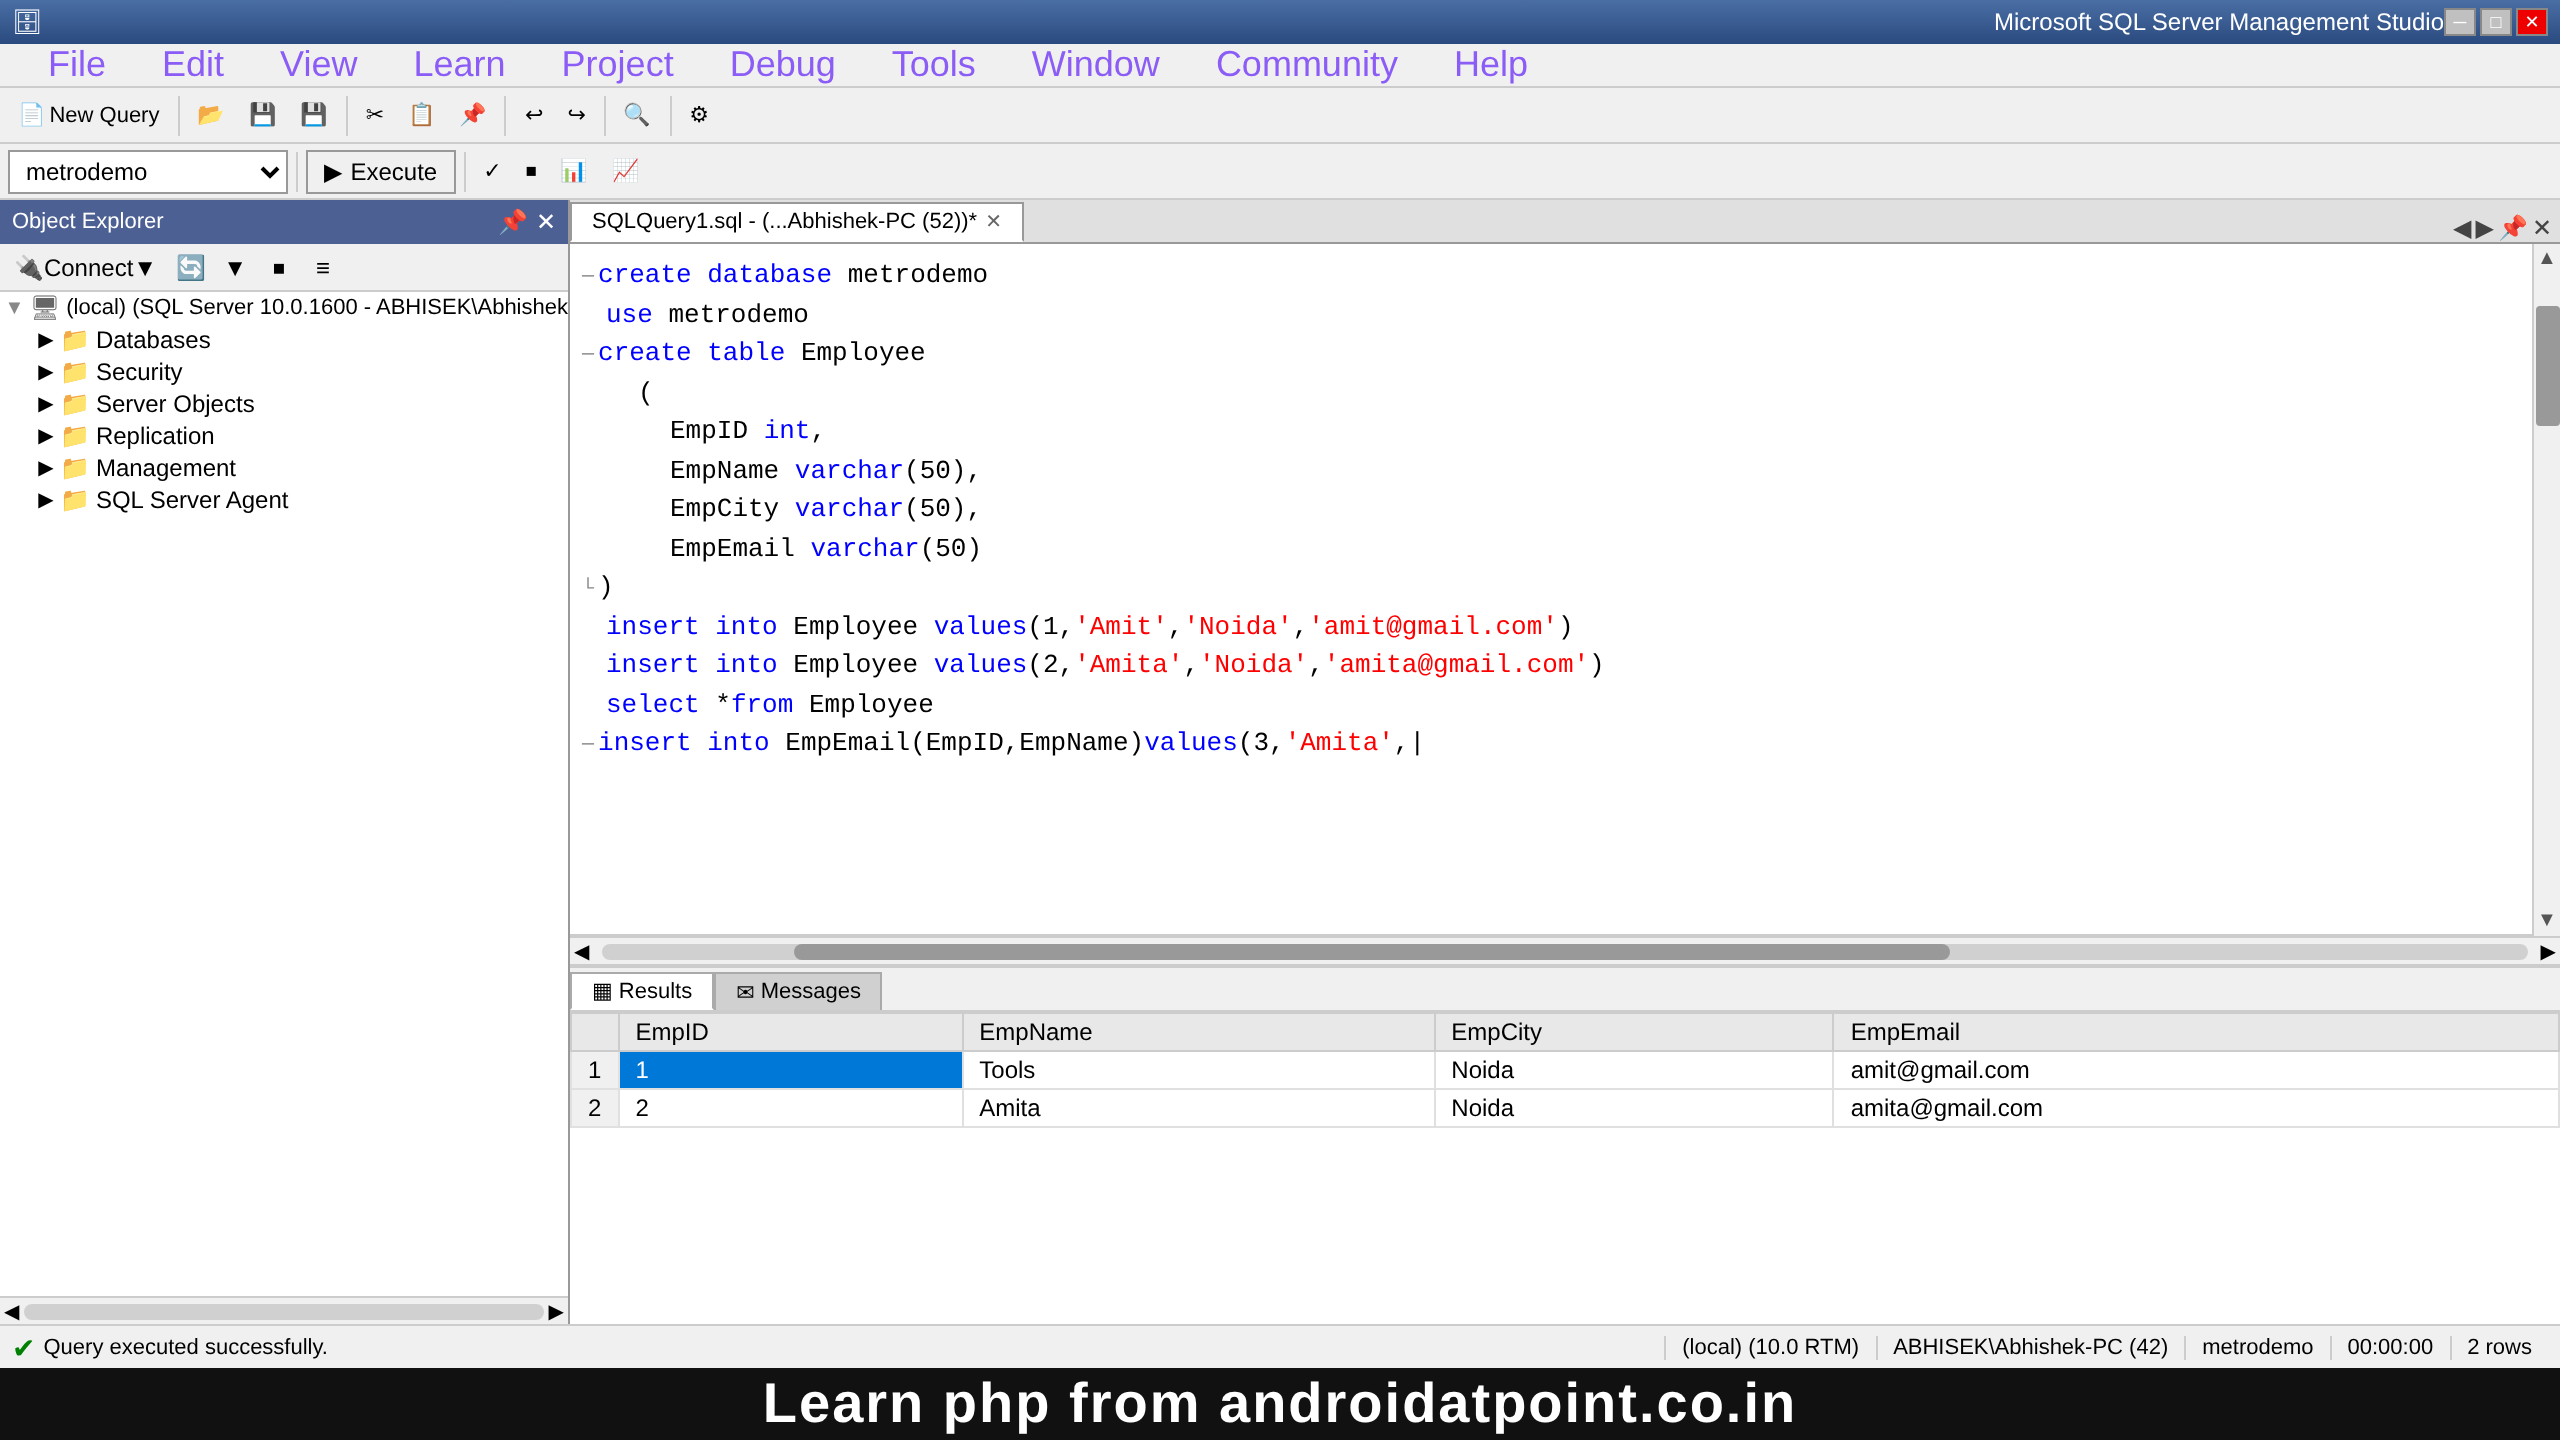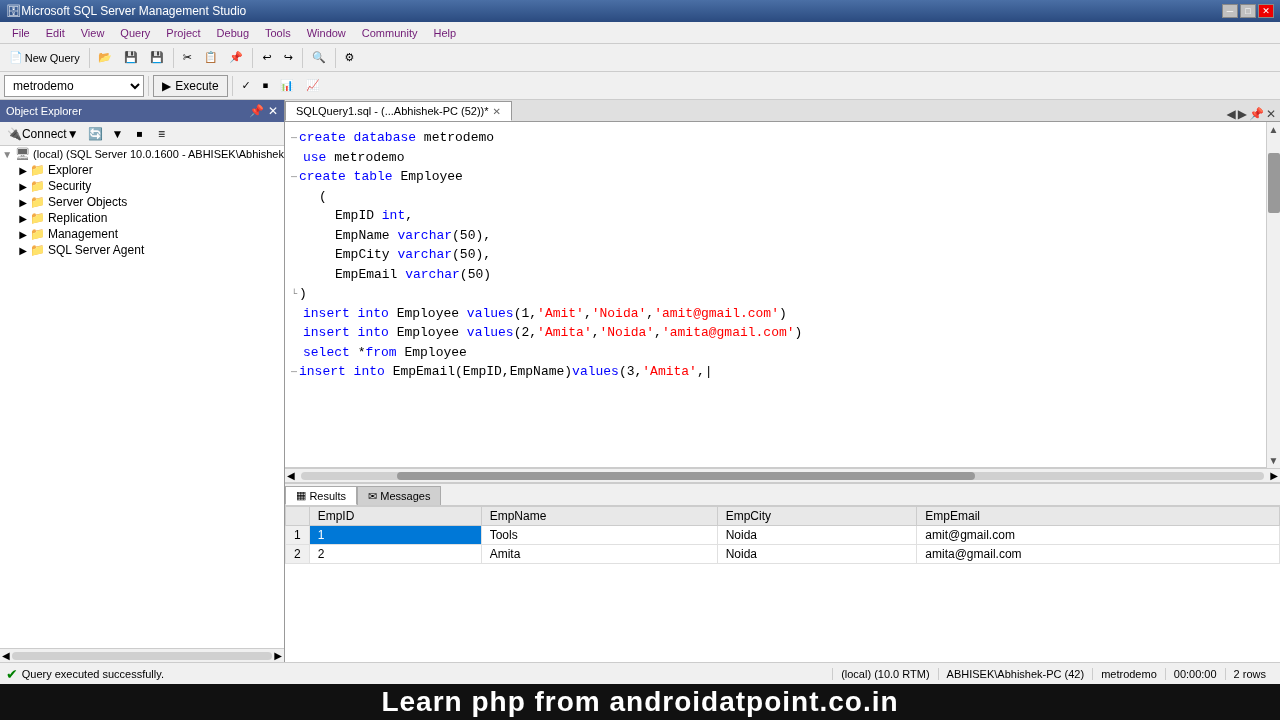--- a/index.html
+++ b/index.html
@@ -9,21 +9,21 @@
     .title-bar {
       background: linear-gradient(to bottom, #4a6fa5, #2a4a7f);
       color: white;
       height: 22px;
       display: flex;
       align-items: center;
       justify-content: space-between;
       padding: 0 6px;
       font-size: 12px;
     }
-    .title-bar-title { flex: 1; text-align: left; }
+    .title-bar-title { flex: 1; text-align: right; }
     .title-bar-controls { display: flex; gap: 2px; }
     .title-btn {
       width: 16px; height: 14px;
       background: #c0c0c0;
       border: 1px solid #888;
       font-size: 9px;
       display: flex; align-items: center; justify-content: center;
       cursor: pointer;
     }
 
@@ -31,23 +31,24 @@
     .menu-bar {
       background: #f0f0f0;
       height: 22px;
       display: flex;
       align-items: center;
       border-bottom: 1px solid #ccc;
       padding: 0 4px;
     }
     .menu-item {
       padding: 2px 8px;
-      font-size: 11px;
-      cursor: pointer;
-      color: #701a75;
+      font-size: 18px;
+      cursor: pointer;
+      color: #8b5cf6;
+      margin-left: 12px;
     }
 
     
     .toolbar {
       background: #f0f0f0;
       height: 28px;
       display: flex;
       align-items: center;
       border-bottom: 1px solid #ccc;
       padding: 0 4px;
@@ -342,21 +343,21 @@
     <div class="title-btn">─</div>
     <div class="title-btn">□</div>
     <div class="title-btn" style="background:#e00;">✕</div>
   </div>
 </div>
 
 <div class="menu-bar">
   <span class="menu-item">File</span>
   <span class="menu-item">Edit</span>
   <span class="menu-item">View</span>
-  <span class="menu-item">Query</span>
+  <span class="menu-item">Learn</span>
   <span class="menu-item">Project</span>
   <span class="menu-item">Debug</span>
   <span class="menu-item">Tools</span>
   <span class="menu-item">Window</span>
   <span class="menu-item">Community</span>
   <span class="menu-item">Help</span>
 </div>
 
 <div class="toolbar">
   <button class="toolbar-btn">
@@ -457,21 +458,21 @@
       <div class="tree-item">
         <span class="tree-indent" style="width:2px;"></span>
         <span class="tree-expand collapse-btn">▼</span>
         <span class="tree-icon server-icon">🖥</span>
         <span style="font-size:11px;">(local) (SQL Server 10.0.1600 - ABHISEK\Abhishek</span>
       </div>
       <div class="tree-item">
         <span class="tree-indent" style="width:16px;"></span>
         <span class="tree-expand">▶</span>
         <span class="tree-icon folder-icon">📁</span>
-        <span>Explorer</span>
+        <span>Databases</span>
       </div>
       <div class="tree-item">
         <span class="tree-indent" style="width:16px;"></span>
         <span class="tree-expand">▶</span>
         <span class="tree-icon folder-icon">📁</span>
         <span>Security</span>
       </div>
       <div class="tree-item">
         <span class="tree-indent" style="width:16px;"></span>
         <span class="tree-expand">▶</span>

